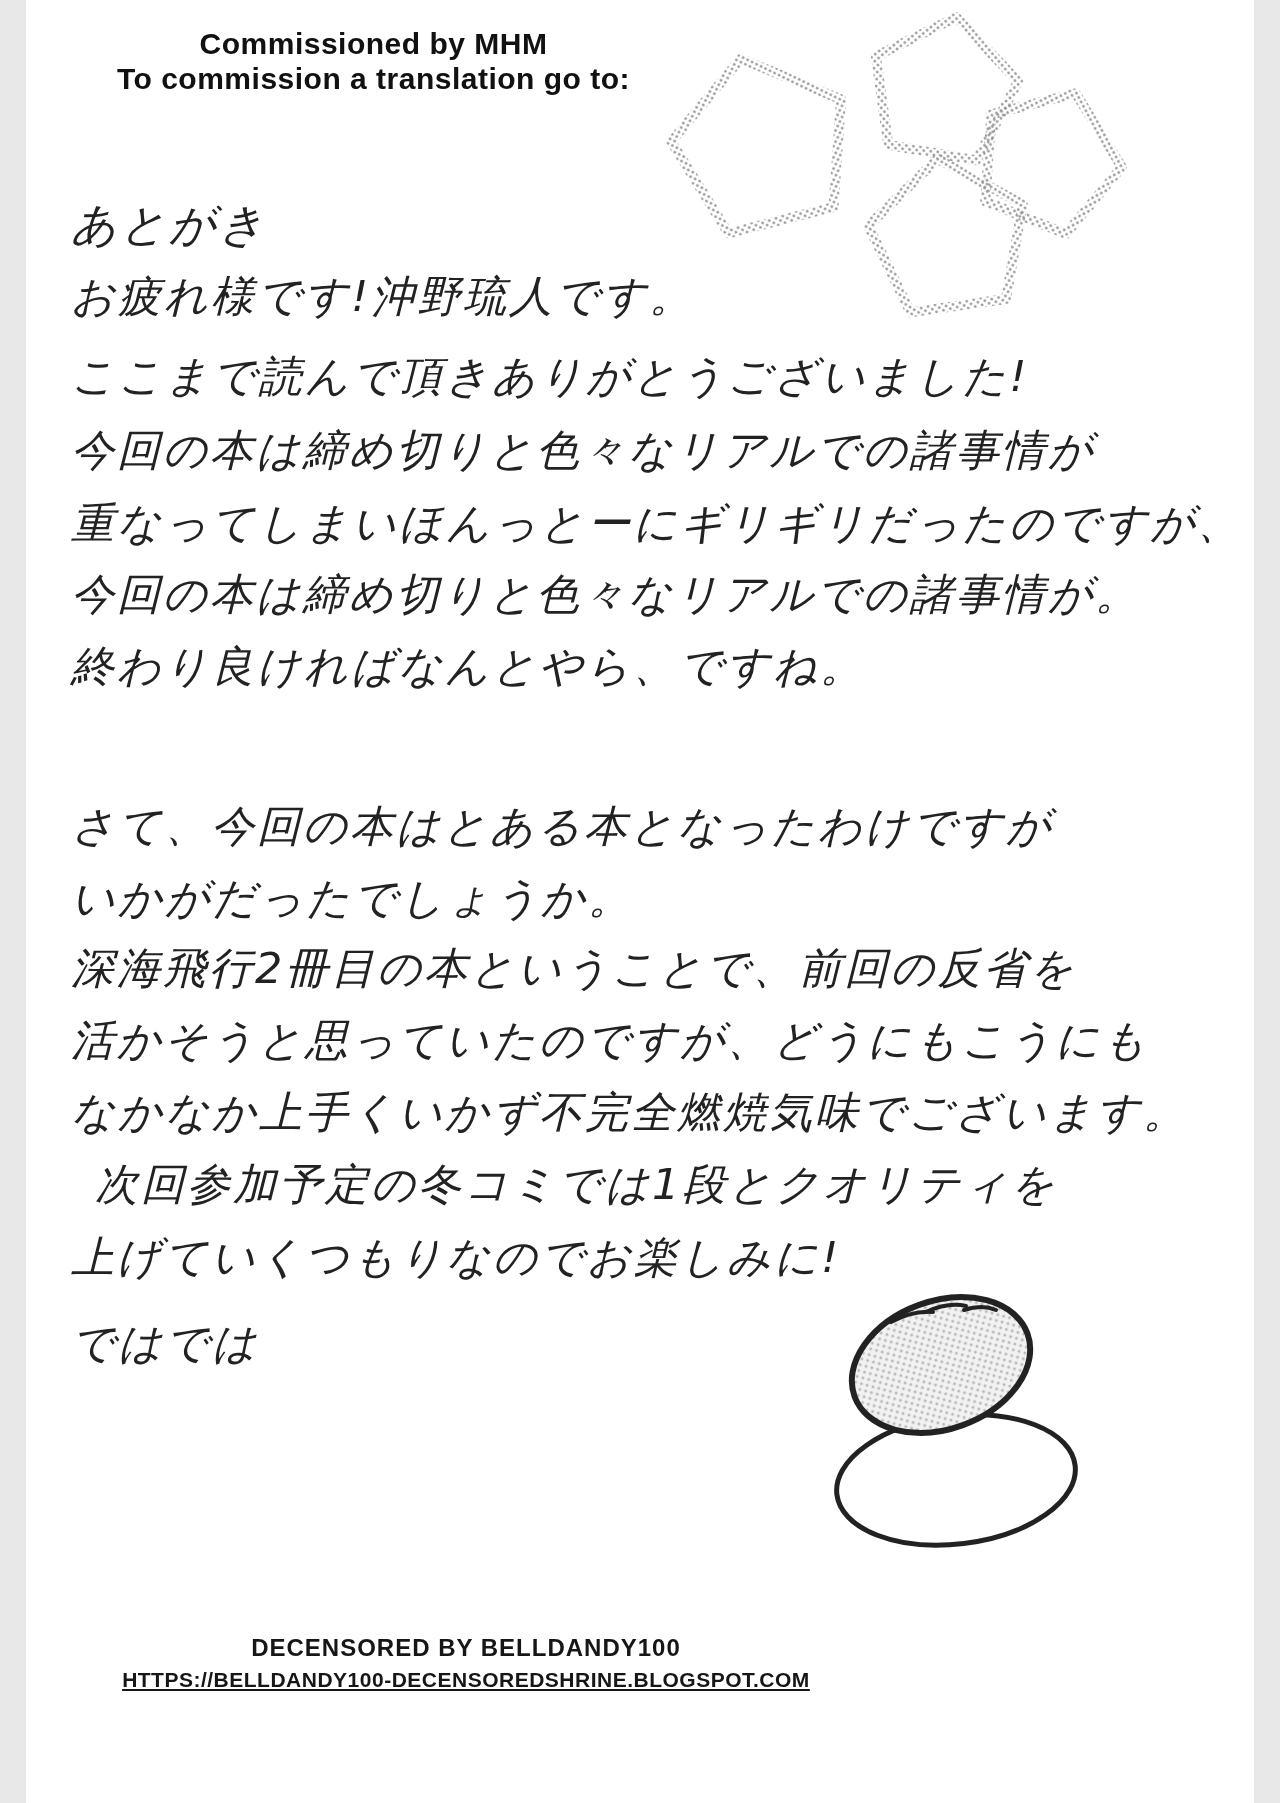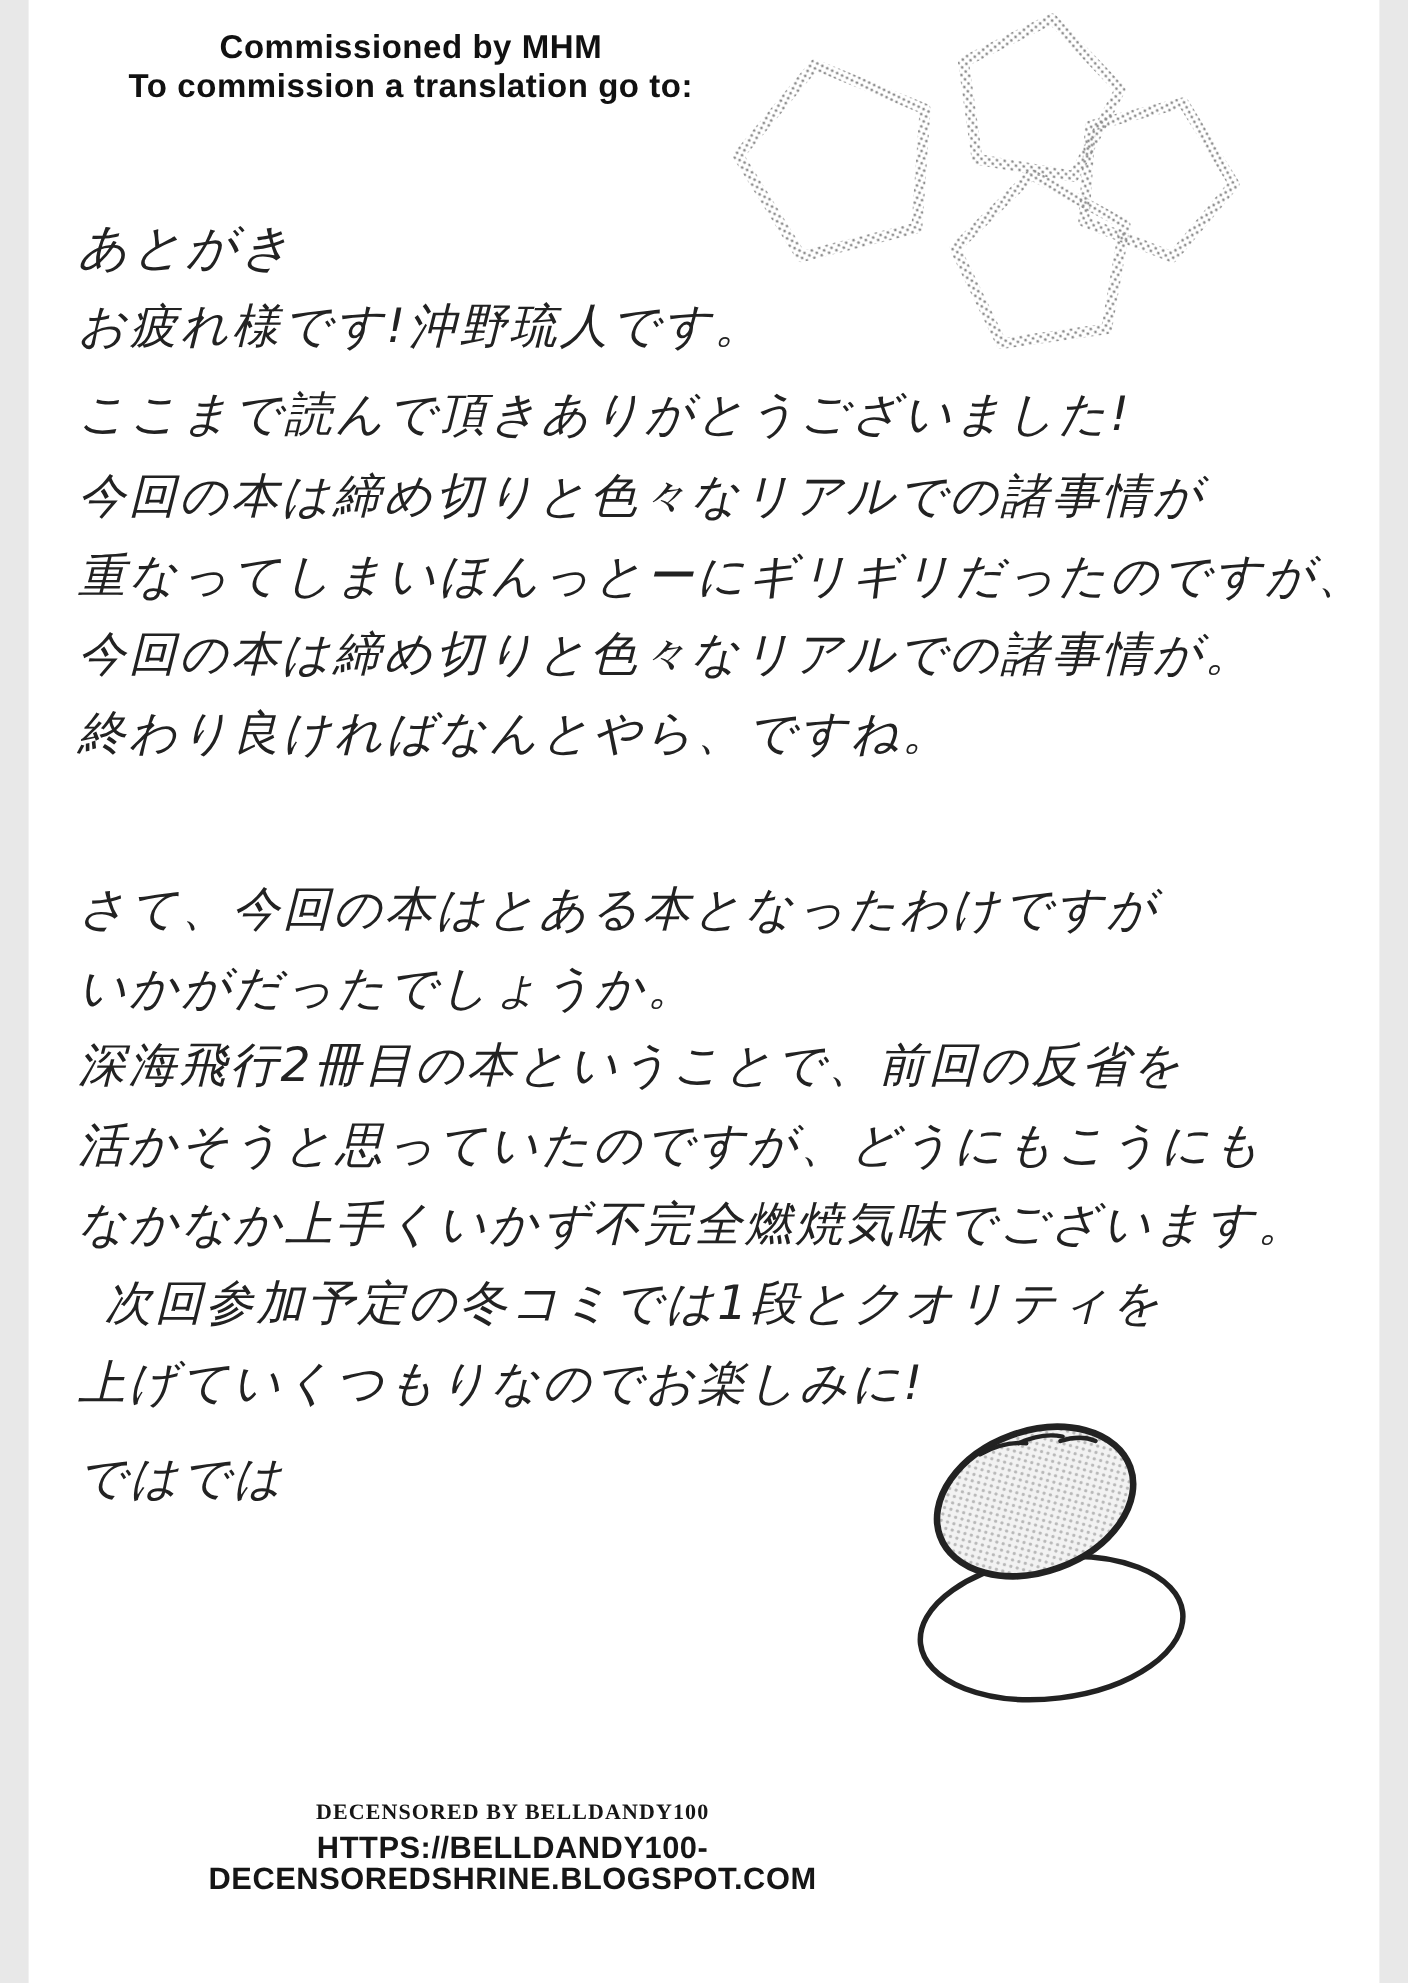--- a/index.html
+++ b/index.html
@@ -62,29 +62,29 @@
     position: absolute;
     left: 55px;
     top: 1630px;
     width: 770px;
     text-align: center;
     font-family: "Liberation Sans", sans-serif;
     font-weight: 700;
     color: #161616;
   }
   .decensor-footer .f1 {
-    font-size: 20px;
+    font-size: 24px;
     letter-spacing: 1px;
     line-height: 36px;
-    font-family: Liberation Serif, serif;
   }
   .decensor-footer .f2 {
-    font-size: 28px;
+    font-size: 21px;
     letter-spacing: 0.5px;
     line-height: 28px;
+    text-decoration: underline;
   }
 </style>
 </head>
 <body>
 
 <div class="page">
 
   <div class="commission-header">
     <div>Commissioned by MHM</div>
     <div>To commission a translation go to:</div>

